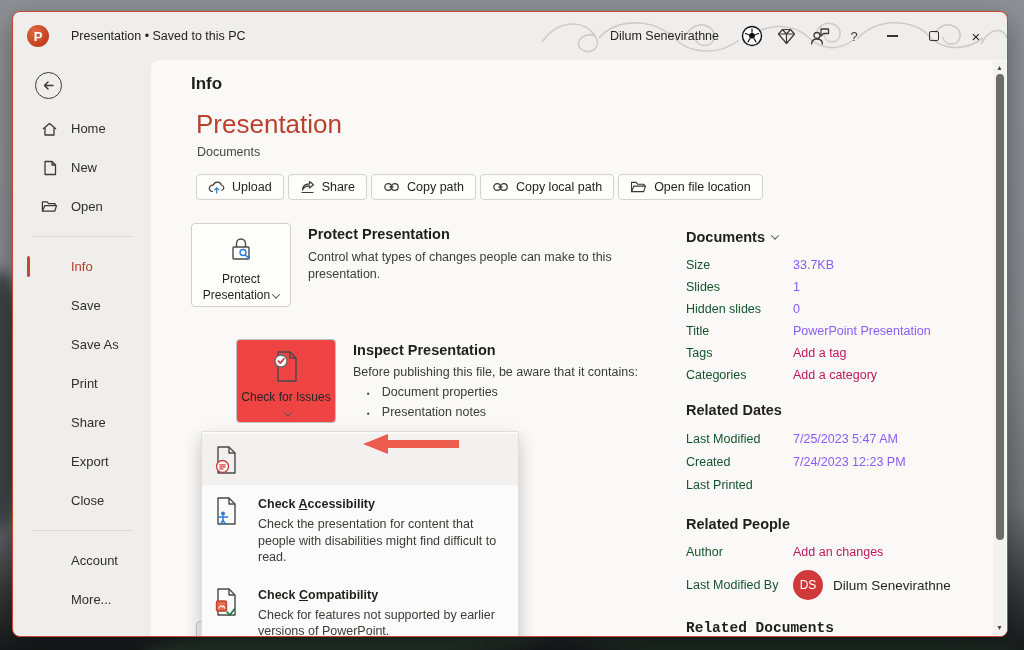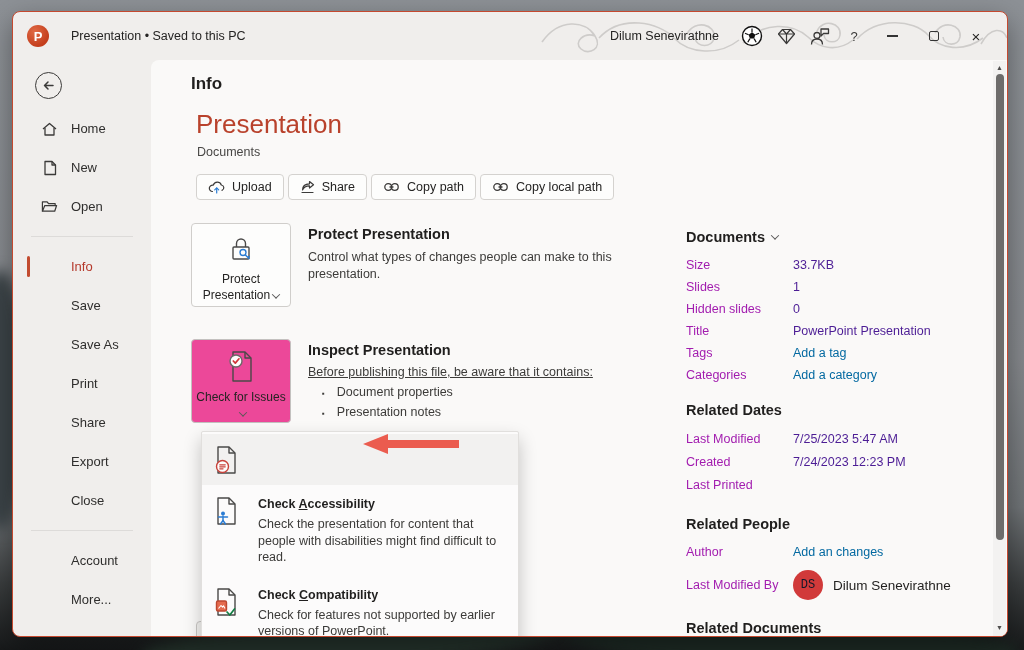--- a/index.html
+++ b/index.html
@@ -57,28 +57,28 @@
 
   .actions { display:flex; gap:4px; margin-top:15px; margin-left:5px; }
   .act-btn { display:flex; align-items:center; gap:7px; padding:5px 11px; font-size:12.5px; color:#252423;
     background:#fdfdfc; border:1px solid #d4d2cf; border-radius:4px; cursor:pointer; white-space:nowrap;
     font-family:"Liberation Sans", sans-serif; }
 
   .section { display:flex; gap:17px; margin-top:23px; }
   .bigbtn { width:100px; height:84px; flex:0 0 100px; background:#fdfdfc; border:1px solid #d0cecb; border-radius:4px;
     display:flex; flex-direction:column; align-items:center; justify-content:flex-start; padding-top:9px; cursor:pointer;
     font-family:"Liberation Sans", sans-serif; }
-  .bigbtn.pressed { background:#ec4899; border-color:#c3c1bf; }
+  .bigbtn.pressed { background:#ef4444; border-color:#c3c1bf;margin-left:45px; }
   .bigbtn-label { margin-top:5px; font-size:12px; color:#252423; text-align:center; line-height:1.3; width:92px; }
   .chev { display:inline-block; width:6px; height:6px; border-right:1.3px solid #5a5958; border-bottom:1.3px solid #5a5958;
     transform:rotate(45deg) translate(-1px,-1px); margin-left:3px; }
   .sect-text { padding-top:3px; }
   .sect-title { font-size:14.5px; font-weight:bold; color:#201f1e; }
   .sect-desc { margin-top:7px; font-size:12.5px; color:#3c3b39; line-height:1.38; width:315px; }
-  .sect-intro { margin-top:7px; font-size:12.5px; color:#3c3b39; width:340px;text-decoration:underline; }
+  .sect-intro { margin-top:7px; font-size:12.5px; color:#3c3b39; width:340px; }
   .bullet-row { display:flex; align-items:baseline; margin-top:6px; padding-left:14px; font-size:12.5px; color:#3c3b39; }
   .blt { font-size:8px; margin-right:12px; color:#3e3d3b; }
 
   
   .menu { position:absolute; left:50px; top:371px; width:318px; background:#fcfbfb;
     border:1px solid #e1dfdd; border-radius:2px; box-shadow:0 8px 18px rgba(0,0,0,.22); z-index:5; padding:2px 0; }
   .menu-item { display:flex; gap:14px; padding:9px 12px 10px 12px; cursor:pointer; }
   .menu-item.hl { background:#f2f1f0; }
   .mi-icon { width:30px; flex:0 0 30px; padding-top:2px; }
   .mi-title { font-size:12.5px; font-weight:bold; color:#201f1e; }
@@ -90,30 +90,30 @@
   .manage-sliver { position:absolute; left:45px; top:561px; width:100px; height:40px;
     background:#f2f1ef; border:1px solid #c9c7c5; border-radius:4px 4px 0 0; text-align:center;
     font-size:12.5px; color:#252423; padding-top:3px; z-index:2; cursor:pointer; }
 
   
   .details { position:absolute; left:535px; top:169px; width:300px; }
   .d-head { font-size:14.5px; font-weight:600; color:#201f1e; display:flex; align-items:center; }
   .d-rows { margin-top:9px; }
   .prow { display:flex; align-items:center; height:22px; font-size:12.5px; }
   .prow.tall { height:23px; }
-  .plabel { width:107px; flex:0 0 107px; color:#a21caf; }
-  .pval { color:#4c1d95; }
-  .pval.ph { color:#0369a1;text-align:center; }
+  .plabel { width:107px; flex:0 0 107px; color:#14532d; }
+  .pval { color:#8b5cf6; }
+  .pval.ph { color:#be185d;text-align:center; }
   .mt16 { margin-top:16px; } .mt20 { margin-top:20px; }
   .people-row { display:flex; align-items:center; margin-top:8px; font-size:12.5px; min-height:24px; }
   .lmb-row { margin-top:6px; }
-  .avatar { width:30px; height:30px; border-radius:50%; background:#d13a3a; color:#0f172a; font-size:12px;
-    display:flex; align-items:center; justify-content:center; margin-right:10px;font-family:Liberation Mono, monospace; }
+  .avatar { width:30px; height:30px; border-radius:50%; background:#d13a3a; color:#ffffff; font-size:12px;
+    display:flex; align-items:center; justify-content:center; margin-right:10px; }
   .person-name { font-size:13.5px; color:#201f1e; }
-  .d-clip { margin-top:20px; }
+  .d-clip { margin-top:20px;font-family:Liberation Mono, monospace; }
 
   
   .scrollbar { position:absolute; right:1px; top:1px; bottom:0; width:13px; background:#f3f2f1;
     display:flex; flex-direction:column; align-items:center; z-index:9; }
   .sb-arrow { font-size:7px; color:#4f4e4d; height:13px; display:flex; align-items:center; cursor:pointer; }
   .sb-arrow.down { position:absolute; bottom:3px; }
   .sb-thumb { position:absolute; top:13px; width:8px; height:466px; background:#6d6c6b; border-radius:4px; cursor:grab; }
 
   svg { display:block; }
 </style>
@@ -303,20 +303,29 @@
             </button>
             <button class="act-btn">
               <span>
                 <svg width="17" height="12" viewBox="0 0 17 12" fill="none" stroke="#3b3a39" stroke-width="1.3" stroke-linecap="round">
                   <circle cx="5.2" cy="6" r="3.4"></circle>
                     <circle cx="11.8" cy="6" r="3.4"></circle>
                     <path d="M7 6 h3"></path>
                 </svg>
               </span>
               <span>Copy local path</span>
+            </button>
+            <button class="act-btn">
+              <span>
+                <svg width="17" height="14" viewBox="0 0 18 15" fill="none" stroke="#3b3a39" stroke-width="1.2" stroke-linejoin="round">
+                  <path d="M1.5 12.5 V2.5 h5 l1.5 2 h7 v2"></path>
+                    <path d="M1.5 12.5 L4 6.5 H16.5 L14.5 12.5 Z"></path>
+                </svg>
+              </span>
+              <span>Open file location</span>
             </button>
           </div>
 
           <div class="section">
             <button class="bigbtn">
               <span>
                 <svg width="34" height="34" viewBox="0 0 34 34" fill="none" stroke="#4a4948" stroke-width="1.4" stroke-linejoin="round">
                   <rect x="9" y="14" width="16" height="12" rx="1"></rect>
                   <path d="M12.5 14 V10.5 a4.5 4.5 0 0 1 9 0 V14"></path>
                   <g stroke="#2b7cd3">

